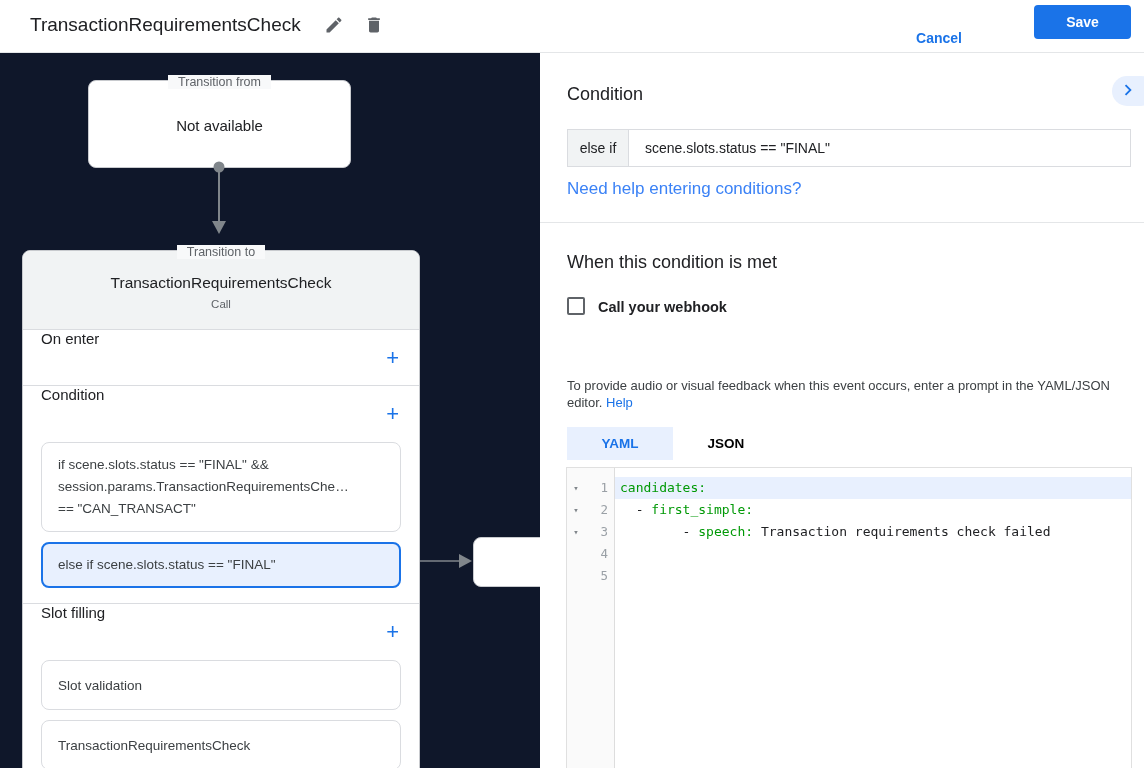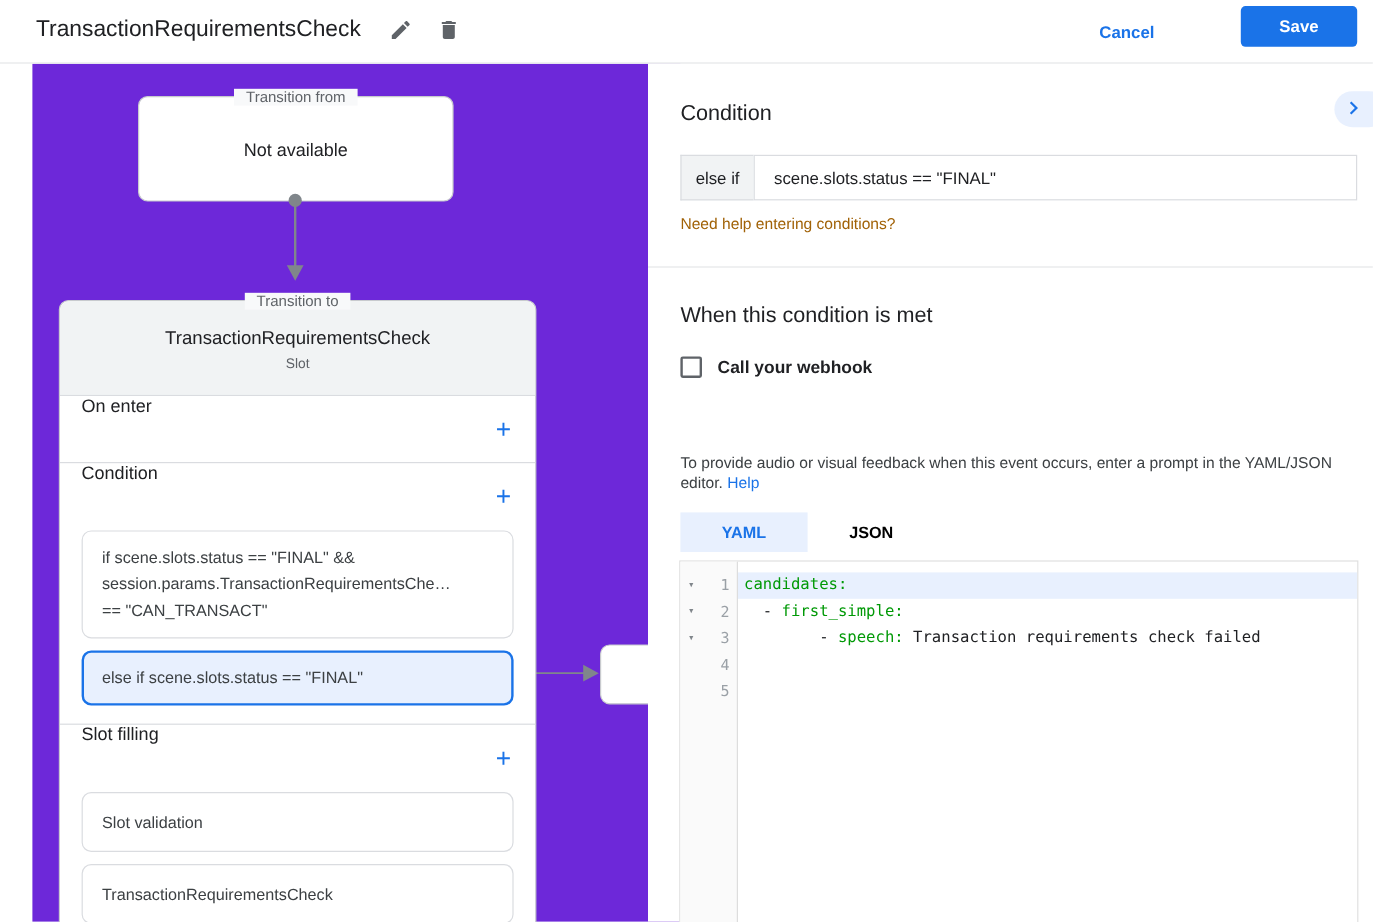--- a/index.html
+++ b/index.html
@@ -8,29 +8,29 @@
 
   
   .topbar { position:absolute; left:0; top:0; width:1144px; height:53px;
     background:#fff; border-bottom:1px solid #e4e6e8; z-index:30; }
   .topbar h1 { position:absolute; left:30px; top:14px; font-size:19px; font-weight:400; color:#202124; }
   .iconbtn { position:absolute; top:12px; width:28px; height:28px; border:none; background:none;
     cursor:pointer; color:#5f6368; display:flex; align-items:center; justify-content:center; }
   .iconbtn svg { width:20px; height:20px; fill:#5f6368; }
   .btn-edit { left:320px; }
   .btn-del  { left:360px; }
-  .btn-cancel { position:absolute; right:168px; top:10px; height:34px; padding:0 14px;
+  .btn-cancel { position:absolute; right:168px; top:21px; height:34px; padding:0 14px;
     background:none; border:none; color:#1a73e8; font-size:14px; font-weight:700; cursor:pointer;
     font-family:"Liberation Sans", sans-serif; }
   .btn-save { position:absolute; right:13px; top:5px; width:97px; height:34px;
     background:#1a73e8; color:#fff; border:none; border-radius:4px; font-size:14px; font-weight:700;
     cursor:pointer; font-family:"Liberation Sans", sans-serif; }
 
   
-  .canvas { position:absolute; left:0; top:53px; width:540px; height:715px; background:#6d28d9; z-index:5;margin-left:27px; }
+  .canvas { position:absolute; left:0; top:53px; width:540px; height:715px; background:#0f172a; z-index:5; }
 
   .node-label { position:absolute; top:-9px; left:0; right:0; text-align:center; pointer-events:none; }
   .node-label span { background:#f8f9fa; padding:0 10px; font-size:12.5px; color:#5f6368; }
 
   .from-node { position:absolute; left:88px; top:27px; width:263px; height:88px;
     background:#fff; border:1px solid #c8cace; border-radius:8px; }
   .from-node .content { position:absolute; left:0; right:0; top:36px; text-align:center;
     font-size:15px; color:#202124; }
 
   .arrow-svg { position:absolute; }
@@ -66,21 +66,21 @@
   .collapse-btn { position:absolute; right:-12px; top:23px; width:44px; height:30px; border:none;
     border-radius:15px; background:#e8f0fe; cursor:pointer; display:flex; align-items:center; }
   .collapse-btn svg { width:22px; height:22px; fill:#1a73e8; margin-left:5px; }
 
   .cond-row { position:absolute; left:27px; top:76px; width:564px; height:38px; display:flex; }
   .cond-prefix { width:61px; background:#f1f3f4; border:1px solid #dadce0; border-right:none;
     display:flex; align-items:center; justify-content:center; font-size:14px; color:#202124; }
   .cond-input { flex:1; border:1px solid #dadce0; padding:0 16px; font-size:14px; color:#202124;
     font-family:"Liberation Sans", sans-serif; outline:none; background:#fff; }
 
-  .help-link { position:absolute; left:27px; top:126px; font-size:13px; color:#a16207;
+  .help-link { position:absolute; left:27px; top:126px; font-size:17px; color:#3b82f6;
     text-decoration:none; cursor:pointer; }
 
   .divider { position:absolute; left:0; top:169px; width:604px; height:1px; background:#e4e6e8; }
 
   .sec-title { top:199px; }
 
   .check-row { position:absolute; left:27px; display:flex; align-items:center; }
   .cbx { width:18px; height:18px; border:2px solid #5f6368; border-radius:2px; background:#fff;
     cursor:pointer; flex:0 0 auto; }
   .cbx.checked { border-color:#1a73e8; background:#1a73e8; display:flex; align-items:center; justify-content:center; }
@@ -152,21 +152,21 @@
   </svg>
 
   <div class="target-node"></div>
 
   <div class="scene-card">
     <div class="node-label">
       <span>Transition to</span>
     </div>
     <div class="scene-head">
       <div class="t">TransactionRequirementsCheck</div>
-      <div class="s">Slot</div>
+      <div class="s">Call</div>
     </div>
 
     <div class="row row-head" style="height:56px;">
       <span class="row-label">On enter</span>
       <button class="plus"><span>+</span></button>
     </div>
 
     <div class="row" style="padding-bottom:5px;">
       <div class="row-head" style="height:56px;">
         <span class="row-label">Condition</span>

